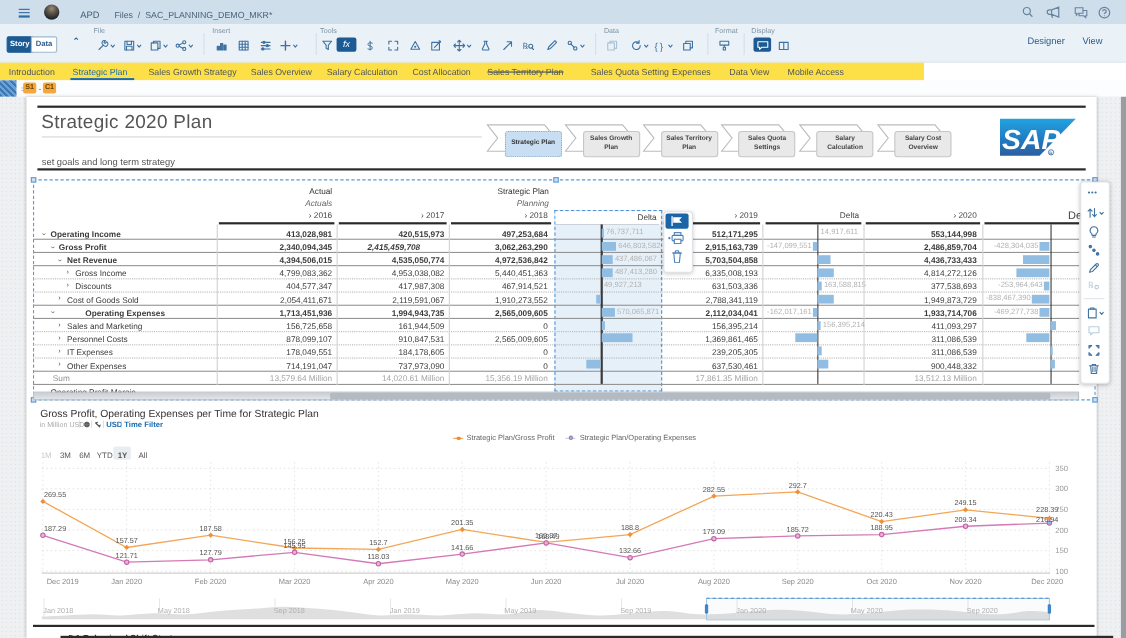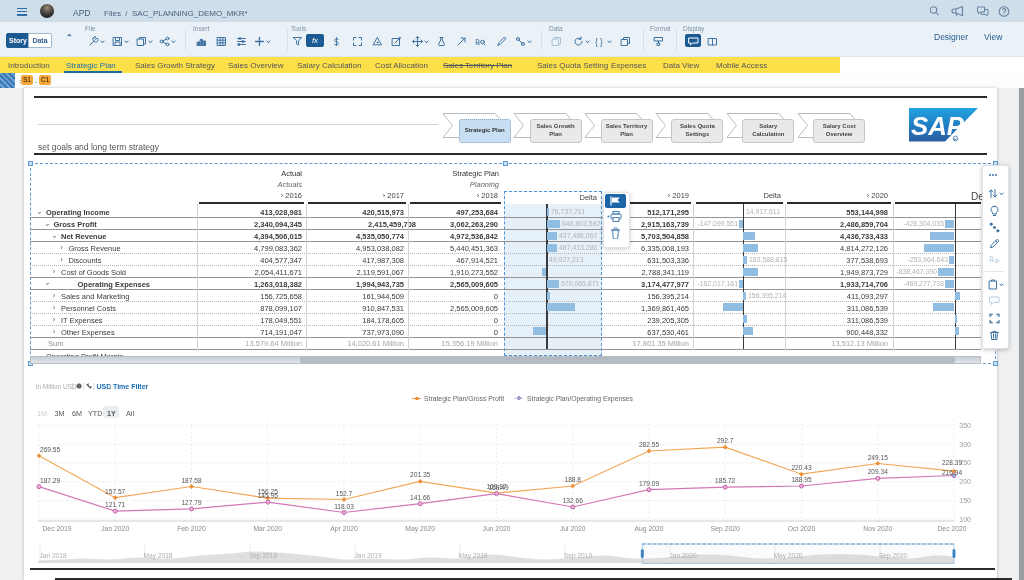--- a/index.html
+++ b/index.html
@@ -189,20 +189,21 @@
       <div style="position:absolute;left:19px;top:4px;font-size:8px;color:#777;">=</div>
       <div style="position:absolute;left:21px;top:2px;width:12px;height:10px;background:#f5a73b;border-radius:2px;color:#6b4300;font-size:6.5px;font-weight:bold;text-align:center;line-height:10px;">S1</div>
       <div style="position:absolute;left:35px;top:4px;font-size:8px;color:#777;">-</div>
       <div style="position:absolute;left:39px;top:2px;width:12px;height:10px;background:#f5a73b;border-radius:2px;color:#6b4300;font-size:6.5px;font-weight:bold;text-align:center;line-height:10px;">C1</div>
     </div>
     <div style="position:absolute;left:0;top:88px;width:1024px;height:492px;background:#eef0f2;background-image:radial-gradient(#d2d8dd 0.5px,transparent 0.6px);background-size:4px 4px;">
       <div style="position:absolute;left:24px;top:0px;width:973px;height:492px;background:#fff;box-shadow:0 0 3px rgba(0,0,0,.25);"></div>
     </div>
     <div style="position:absolute;left:1019px;top:88px;width:5px;height:492px;background:#999da2;"></div>
     <div style="position:absolute;left:34px;top:96px;width:953px;height:2px;background:#2a2a2a;"></div>
+    <div style="position:absolute;left:37.5px;top:101.5px;font-size:17.2px;color:#555;font-weight:normal;white-space:nowrap;line-height:1;letter-spacing:0.3px;">Strategic 2020 Plan</div>
     <div style="position:absolute;left:38px;top:123.5px;width:400px;height:1px;background:#d4d4d4;"></div>
     <div style="position:absolute;left:38px;top:130.5px;font-size:8.5px;color:#555;font-weight:normal;white-space:nowrap;line-height:1;margin-top:12px;">set goals and long term strategy</div>
     <svg style="position:absolute;left:442.0px;top:112px;" width="65" height="27" viewBox="0 0 65 27">
       <polygon points="1,1.5 53,1.5 63,13.5 53,25.5 1,25.5 10.5,13.5" fill="#fff" stroke="#b9bcbf" stroke-width="1"></polygon>
     </svg>
     <svg style="position:absolute;left:512.9px;top:112px;" width="65" height="27" viewBox="0 0 65 27">
       <polygon points="1,1.5 53,1.5 63,13.5 53,25.5 1,25.5 10.5,13.5" fill="#fff" stroke="#b9bcbf" stroke-width="1"></polygon>
     </svg>
     <svg style="position:absolute;left:583.8px;top:112px;" width="65" height="27" viewBox="0 0 65 27">
       <polygon points="1,1.5 53,1.5 63,13.5 53,25.5 1,25.5 10.5,13.5" fill="#fff" stroke="#b9bcbf" stroke-width="1"></polygon>
@@ -271,33 +272,33 @@
     <div style="position:absolute;left:38px;top:208.7px;font-size:6.5px;color:#444;display:inline-block;transform:rotate(90deg);transform-origin:50% 55%;">›</div>
     <div style="position:absolute;left:46px;top:209.2px;font-size:7.5px;color:#3a3a3a;font-weight:bold;white-space:nowrap;line-height:1;">Operating Income</div>
     <div style="position:absolute;right:722px;top:209.2px;font-size:7.5px;color:#3a3a3a;font-weight:bold;white-space:nowrap;line-height:1;">413,028,981</div>
     <div style="position:absolute;right:620px;top:209.2px;font-size:7.5px;color:#3a3a3a;font-weight:bold;white-space:nowrap;line-height:1;">420,515,973</div>
     <div style="position:absolute;right:526px;top:209.2px;font-size:7.5px;color:#3a3a3a;font-weight:bold;white-space:nowrap;line-height:1;">497,253,684</div>
     <div style="position:absolute;right:335px;top:209.2px;font-size:7.5px;color:#3a3a3a;font-weight:bold;white-space:nowrap;line-height:1;">512,171,295</div>
     <div style="position:absolute;right:136px;top:209.2px;font-size:7.5px;color:#3a3a3a;font-weight:bold;white-space:nowrap;line-height:1;">553,144,998</div>
     <div style="position:absolute;left:45.5px;top:220.63px;font-size:6.5px;color:#444;display:inline-block;transform:rotate(90deg);transform-origin:50% 55%;">›</div>
     <div style="position:absolute;left:53.5px;top:221.13px;font-size:7.5px;color:#3a3a3a;font-weight:bold;white-space:nowrap;line-height:1;">Gross Profit</div>
     <div style="position:absolute;right:722px;top:221.13px;font-size:7.5px;color:#3a3a3a;font-weight:bold;white-space:nowrap;line-height:1;">2,340,094,345</div>
-    <div style="position:absolute;right:608px;top:221.13px;font-size:7.5px;color:#3a3a3a;font-weight:bold;white-space:nowrap;line-height:1;">2,415,459,708</div>
+    <div style="position:absolute;right:642px;top:221.13px;font-size:7.5px;color:#3a3a3a;font-weight:bold;white-space:nowrap;line-height:1;font-style:italic;">2,415,459,708</div>
     <div style="position:absolute;right:526px;top:221.13px;font-size:7.5px;color:#3a3a3a;font-weight:bold;white-space:nowrap;line-height:1;">3,062,263,290</div>
     <div style="position:absolute;right:335px;top:221.13px;font-size:7.5px;color:#3a3a3a;font-weight:bold;white-space:nowrap;line-height:1;">2,915,163,739</div>
     <div style="position:absolute;right:136px;top:221.13px;font-size:7.5px;color:#3a3a3a;font-weight:bold;white-space:nowrap;line-height:1;text-align:right;">2,486,859,704</div>
     <div style="position:absolute;left:53px;top:232.56px;font-size:6.5px;color:#444;display:inline-block;transform:rotate(90deg);transform-origin:50% 55%;">›</div>
     <div style="position:absolute;left:61px;top:233.06px;font-size:7.5px;color:#3a3a3a;font-weight:bold;white-space:nowrap;line-height:1;">Net Revenue</div>
     <div style="position:absolute;right:722px;top:233.06px;font-size:7.5px;color:#3a3a3a;font-weight:bold;white-space:nowrap;line-height:1;">4,394,506,015</div>
     <div style="position:absolute;right:620px;top:233.06px;font-size:7.5px;color:#3a3a3a;font-weight:bold;white-space:nowrap;line-height:1;">4,535,050,774</div>
     <div style="position:absolute;right:526px;top:233.06px;font-size:7.5px;color:#3a3a3a;font-weight:bold;white-space:nowrap;line-height:1;">4,972,536,842</div>
     <div style="position:absolute;right:335px;top:233.06px;font-size:7.5px;color:#3a3a3a;font-weight:bold;white-space:nowrap;line-height:1;">5,703,504,858</div>
     <div style="position:absolute;right:136px;top:233.06px;font-size:7.5px;color:#3a3a3a;font-weight:bold;white-space:nowrap;line-height:1;">4,436,733,433</div>
     <div style="position:absolute;left:60.5px;top:244.48999999999998px;font-size:6.5px;color:#444;">›</div>
-    <div style="position:absolute;left:68.5px;top:244.98999999999998px;font-size:7.5px;color:#3a3a3a;font-weight:normal;white-space:nowrap;line-height:1;">Gross Revenue</div>
+    <div style="position:absolute;left:68.5px;top:244.98999999999998px;font-size:7.5px;color:#3a3a3a;font-weight:normal;white-space:nowrap;line-height:1;">Gross Income</div>
     <div style="position:absolute;right:722px;top:244.98999999999998px;font-size:7.5px;color:#3a3a3a;font-weight:normal;white-space:nowrap;line-height:1;">4,799,083,362</div>
     <div style="position:absolute;right:620px;top:244.98999999999998px;font-size:7.5px;color:#3a3a3a;font-weight:normal;white-space:nowrap;line-height:1;">4,953,038,082</div>
     <div style="position:absolute;right:526px;top:244.98999999999998px;font-size:7.5px;color:#3a3a3a;font-weight:normal;white-space:nowrap;line-height:1;">5,440,451,363</div>
     <div style="position:absolute;right:335px;top:244.98999999999998px;font-size:7.5px;color:#3a3a3a;font-weight:normal;white-space:nowrap;line-height:1;">6,335,008,193</div>
     <div style="position:absolute;right:136px;top:244.98999999999998px;font-size:7.5px;color:#3a3a3a;font-weight:normal;white-space:nowrap;line-height:1;">4,814,272,126</div>
     <div style="position:absolute;left:60.5px;top:256.42px;font-size:6.5px;color:#444;">›</div>
     <div style="position:absolute;left:68.5px;top:256.92px;font-size:7.5px;color:#3a3a3a;font-weight:normal;white-space:nowrap;line-height:1;">Discounts</div>
     <div style="position:absolute;right:722px;top:256.92px;font-size:7.5px;color:#3a3a3a;font-weight:normal;white-space:nowrap;line-height:1;">404,577,347</div>
     <div style="position:absolute;right:620px;top:256.92px;font-size:7.5px;color:#3a3a3a;font-weight:normal;white-space:nowrap;line-height:1;">417,987,308</div>
     <div style="position:absolute;right:526px;top:256.92px;font-size:7.5px;color:#3a3a3a;font-weight:normal;white-space:nowrap;line-height:1;">467,914,521</div>
@@ -305,24 +306,24 @@
     <div style="position:absolute;right:136px;top:256.92px;font-size:7.5px;color:#3a3a3a;font-weight:normal;white-space:nowrap;line-height:1;text-align:right;">377,538,693</div>
     <div style="position:absolute;left:53px;top:268.34999999999997px;font-size:6.5px;color:#444;">›</div>
     <div style="position:absolute;left:61px;top:268.84999999999997px;font-size:7.5px;color:#3a3a3a;font-weight:normal;white-space:nowrap;line-height:1;">Cost of Goods Sold</div>
     <div style="position:absolute;right:722px;top:268.84999999999997px;font-size:7.5px;color:#3a3a3a;font-weight:normal;white-space:nowrap;line-height:1;">2,054,411,671</div>
     <div style="position:absolute;right:620px;top:268.84999999999997px;font-size:7.5px;color:#3a3a3a;font-weight:normal;white-space:nowrap;line-height:1;">2,119,591,067</div>
     <div style="position:absolute;right:526px;top:268.84999999999997px;font-size:7.5px;color:#3a3a3a;font-weight:normal;white-space:nowrap;line-height:1;">1,910,273,552</div>
     <div style="position:absolute;right:335px;top:268.84999999999997px;font-size:7.5px;color:#3a3a3a;font-weight:normal;white-space:nowrap;line-height:1;">2,788,341,119</div>
     <div style="position:absolute;right:136px;top:268.84999999999997px;font-size:7.5px;color:#3a3a3a;font-weight:normal;white-space:nowrap;line-height:1;">1,949,873,729</div>
     <div style="position:absolute;left:45.5px;top:280.28px;font-size:6.5px;color:#444;display:inline-block;transform:rotate(90deg);transform-origin:50% 55%;">›</div>
     <div style="position:absolute;left:53.5px;top:280.78px;font-size:7.5px;color:#3a3a3a;font-weight:bold;white-space:nowrap;line-height:1;margin-left:24px;">Operating Expenses</div>
-    <div style="position:absolute;right:722px;top:280.78px;font-size:7.5px;color:#3a3a3a;font-weight:bold;white-space:nowrap;line-height:1;">1,263,018,382</div>
+    <div style="position:absolute;right:722px;top:280.78px;font-size:7.5px;color:#3a3a3a;font-weight:bold;white-space:nowrap;line-height:1;">1,713,451,936</div>
     <div style="position:absolute;right:620px;top:280.78px;font-size:7.5px;color:#3a3a3a;font-weight:bold;white-space:nowrap;line-height:1;">1,994,943,735</div>
     <div style="position:absolute;right:526px;top:280.78px;font-size:7.5px;color:#3a3a3a;font-weight:bold;white-space:nowrap;line-height:1;">2,565,009,605</div>
-    <div style="position:absolute;right:335px;top:280.78px;font-size:7.5px;color:#3a3a3a;font-weight:bold;white-space:nowrap;line-height:1;">3,174,477,977</div>
+    <div style="position:absolute;right:335px;top:280.78px;font-size:7.5px;color:#3a3a3a;font-weight:bold;white-space:nowrap;line-height:1;">2,112,034,041</div>
     <div style="position:absolute;right:136px;top:280.78px;font-size:7.5px;color:#3a3a3a;font-weight:bold;white-space:nowrap;line-height:1;">1,933,714,706</div>
     <div style="position:absolute;left:53px;top:292.21px;font-size:6.5px;color:#444;">›</div>
     <div style="position:absolute;left:61px;top:292.71px;font-size:7.5px;color:#3a3a3a;font-weight:normal;white-space:nowrap;line-height:1;">Sales and Marketing</div>
     <div style="position:absolute;right:722px;top:292.71px;font-size:7.5px;color:#3a3a3a;font-weight:normal;white-space:nowrap;line-height:1;">156,725,658</div>
     <div style="position:absolute;right:620px;top:292.71px;font-size:7.5px;color:#3a3a3a;font-weight:normal;white-space:nowrap;line-height:1;">161,944,509</div>
     <div style="position:absolute;right:526px;top:292.71px;font-size:7.5px;color:#3a3a3a;font-weight:normal;white-space:nowrap;line-height:1;">0</div>
     <div style="position:absolute;right:335px;top:292.71px;font-size:7.5px;color:#3a3a3a;font-weight:normal;white-space:nowrap;line-height:1;">156,395,214</div>
     <div style="position:absolute;right:136px;top:292.71px;font-size:7.5px;color:#3a3a3a;font-weight:normal;white-space:nowrap;line-height:1;">411,093,297</div>
     <div style="position:absolute;left:53px;top:304.14px;font-size:6.5px;color:#444;">›</div>
     <div style="position:absolute;left:61px;top:304.64px;font-size:7.5px;color:#3a3a3a;font-weight:normal;white-space:nowrap;line-height:1;">Personnel Costs</div>
@@ -412,20 +413,21 @@
     <div style="position:absolute;right:87px;top:269.04999999999995px;font-size:6.9px;color:#b3b3b3;font-weight:normal;white-space:nowrap;line-height:1;">-838,467,390</div>
     <div style="position:absolute;left:938px;top:267.65px;width:16px;height:8px;background:#92bde2;"></div>
     <div style="position:absolute;right:80px;top:280.97999999999996px;font-size:6.9px;color:#b3b3b3;font-weight:normal;white-space:nowrap;line-height:1;">-469,277,738</div>
     <div style="position:absolute;left:945px;top:279.58px;width:9px;height:8px;background:#92bde2;"></div>
     <div style="position:absolute;left:955px;top:291.51px;width:4.5px;height:8px;background:#92bde2;"></div>
     <div style="position:absolute;left:932.5px;top:303.44px;width:21.5px;height:8px;background:#92bde2;"></div>
     <div style="position:absolute;left:955px;top:315.37px;width:1.5px;height:8px;background:#92bde2;"></div>
     <div style="position:absolute;left:955px;top:327.3px;width:4px;height:8px;background:#92bde2;"></div>
     <div style="position:absolute;left:30px;top:356px;width:951px;height:7.5px;background:linear-gradient(#c9ced5,#e2e6ea);border:1px solid #b9bec5;box-sizing:border-box;"></div>
     <div style="position:absolute;left:300px;top:357px;width:655px;height:5.5px;background:#b4bac2;border-radius:2px;"></div>
+    <div style="position:absolute;left:36.5px;top:370.5px;font-size:9.4px;color:#333;font-weight:normal;white-space:nowrap;line-height:1;">Gross Profit, Operating Expenses per Time for Strategic Plan</div>
     <div style="position:absolute;left:36px;top:383.5px;font-size:6.5px;color:#ababab;font-weight:normal;white-space:nowrap;line-height:1;">in Million USD</div>
     <div style="position:absolute;left:71.5px;top:382px;font-size:7px;color:#ccc;">|</div>
     <svg style="position:absolute;left:75.5px;top:383px;" width="6" height="6" viewBox="0 0 6 6" fill="none" stroke="#3f72a0" stroke-width="1.0" stroke-linecap="round" stroke-linejoin="round">
       <circle cx="3" cy="3" r="2.5" fill="#555" stroke="none"></circle>
       <path d="M0.5 3 h5 M3 0.5 v5" stroke="#888" stroke-width="0.5"></path>
     </svg>
     <div style="position:absolute;left:82.5px;top:382px;font-size:7px;color:#ccc;">|</div>
     <svg style="position:absolute;left:86px;top:383px;" width="6" height="6" viewBox="0 0 6 6" fill="none" stroke="#3f72a0" stroke-width="1.0" stroke-linecap="round" stroke-linejoin="round">
       <path d="M1 1.5 L4.5 5 M1 1.5 l1.5 -0.5 M4.5 5 l0.5 -1.5" stroke="#555" stroke-width="1.1"></path>
     </svg>

